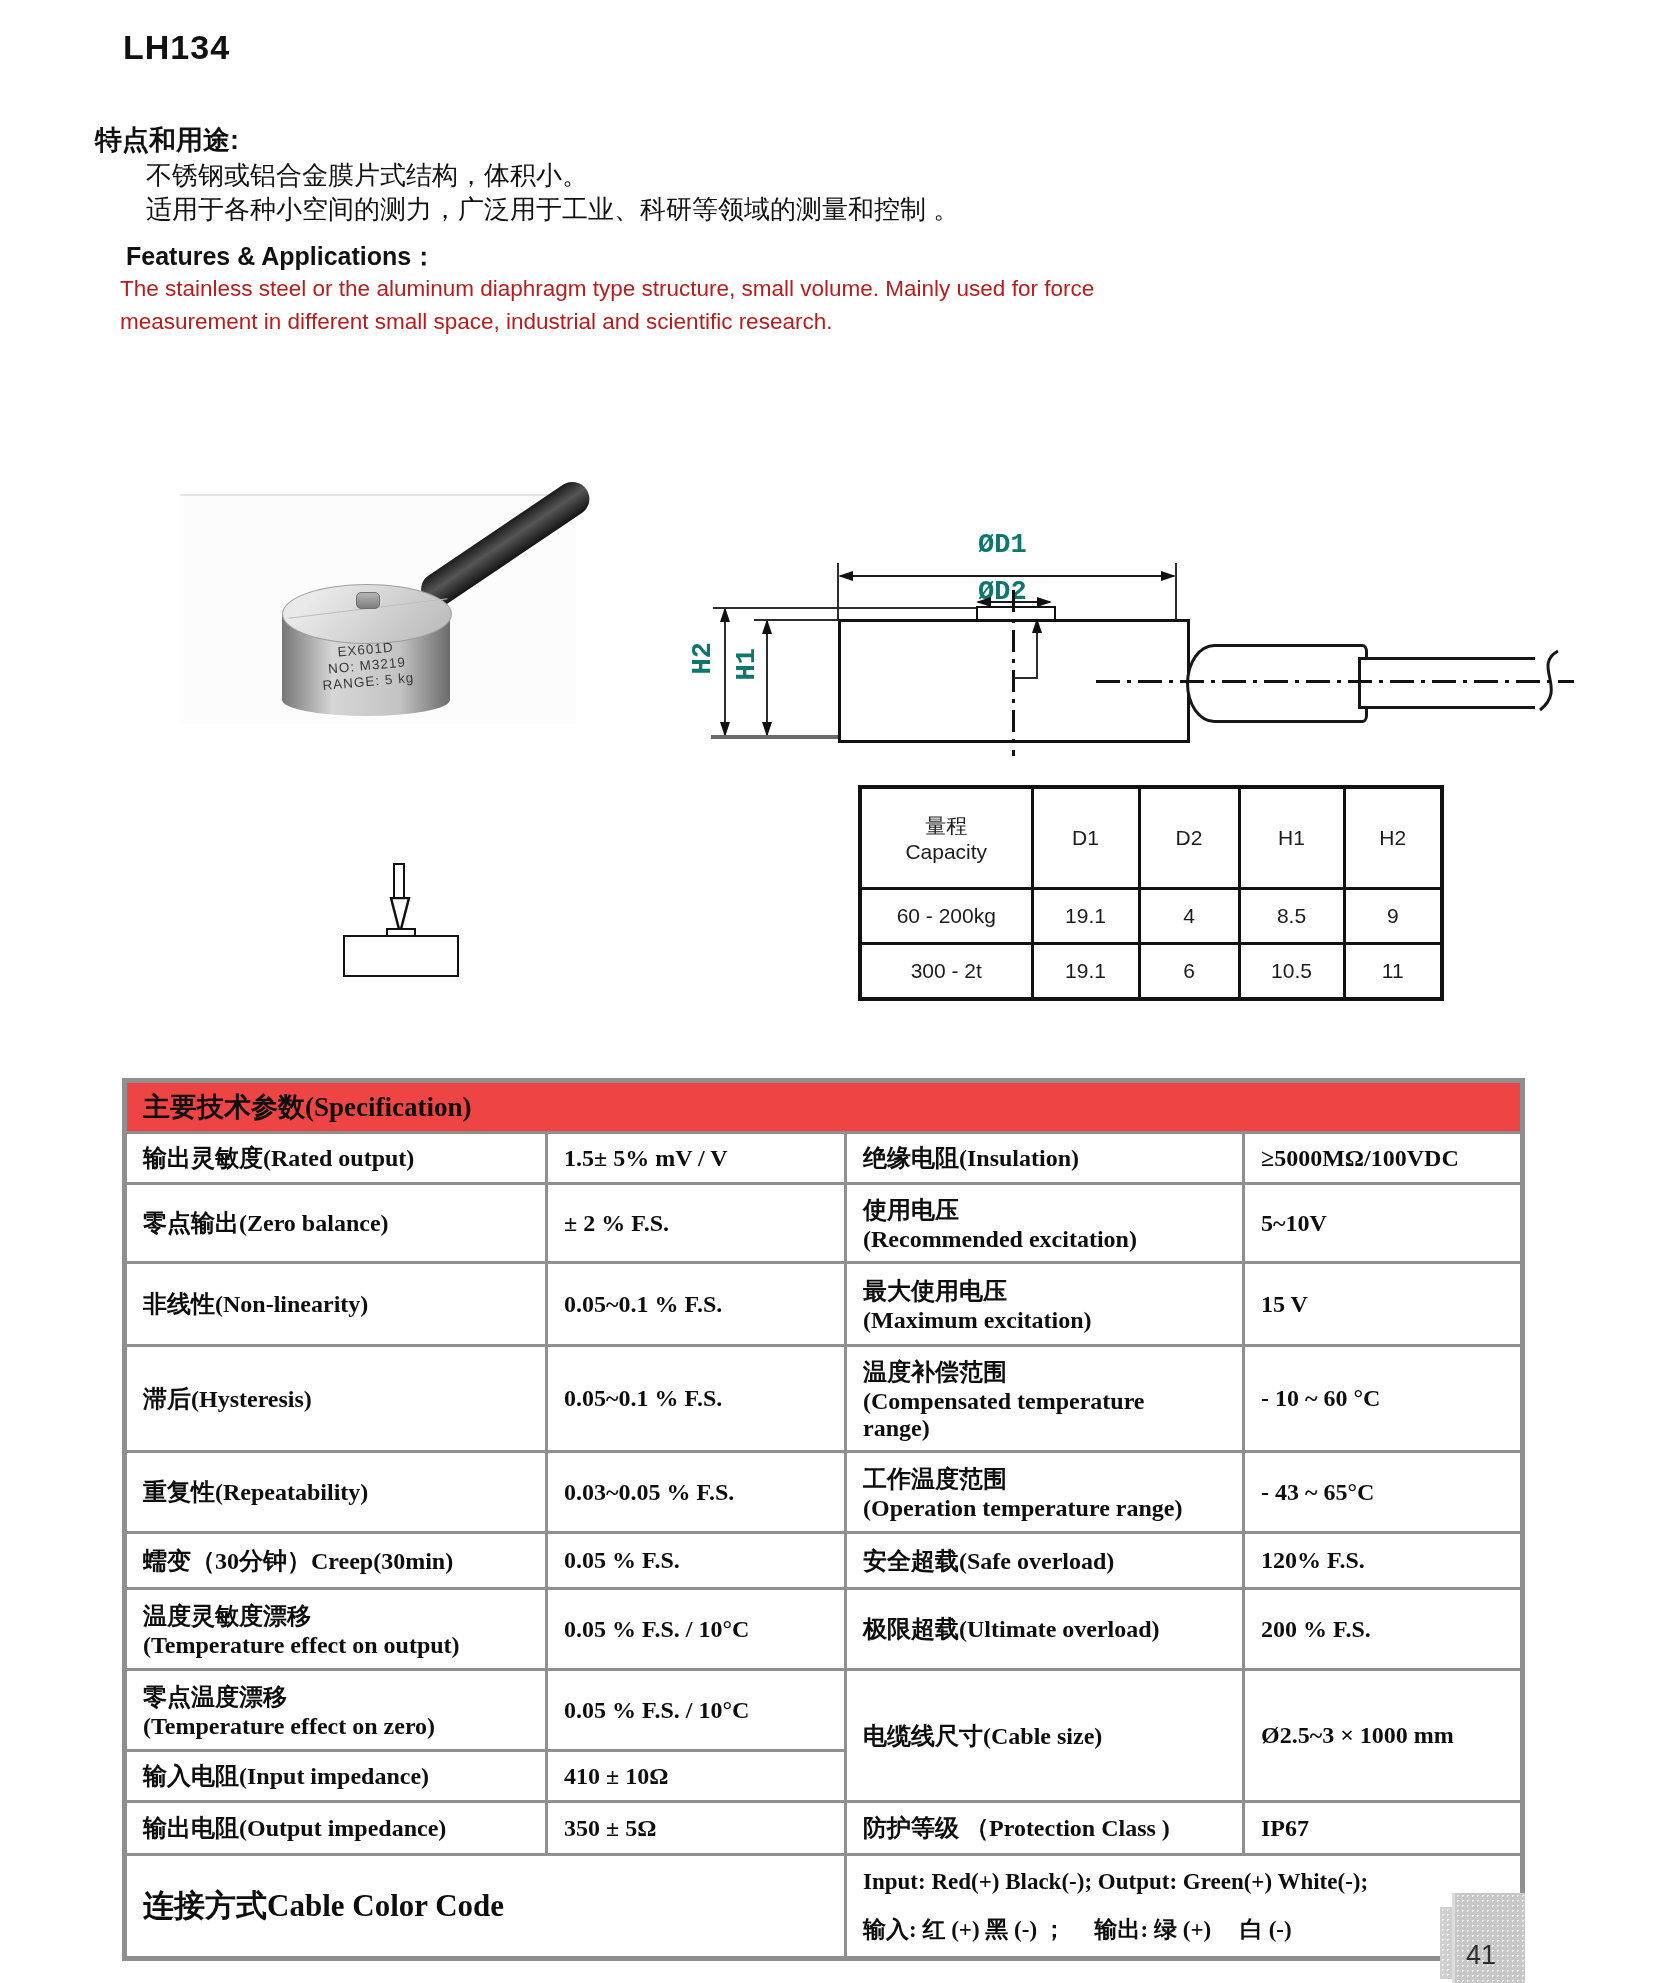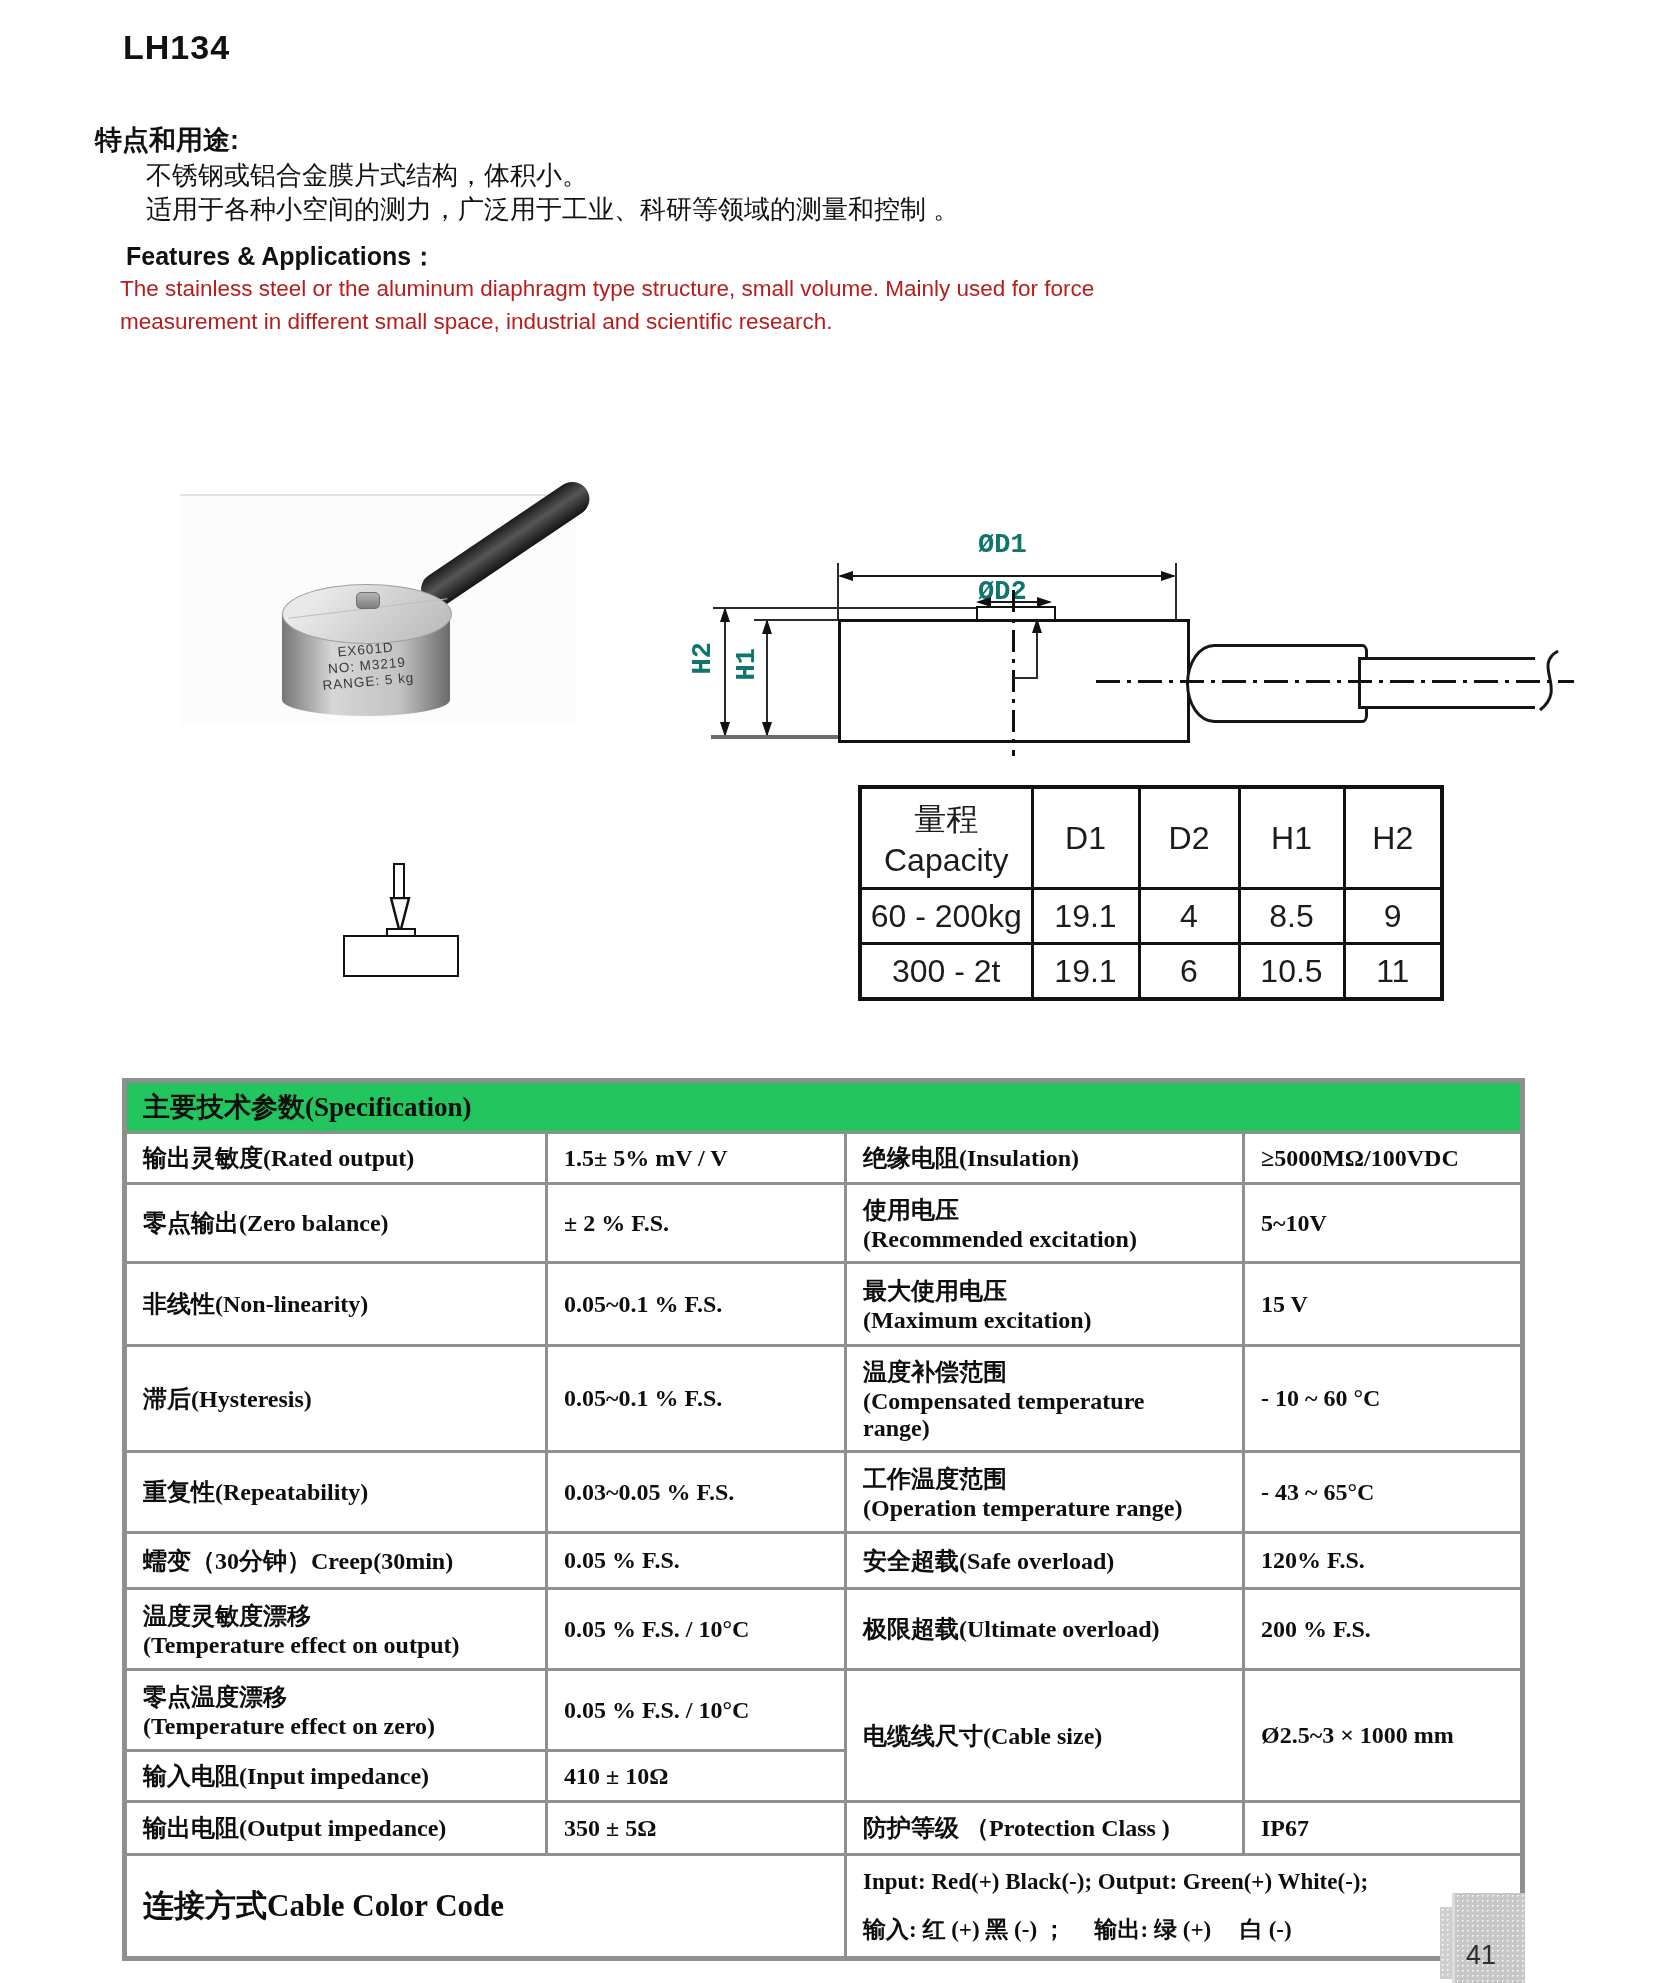--- a/index.html
+++ b/index.html
@@ -54,32 +54,32 @@
   .dimlabel{position:absolute;font-family:Liberation Mono, monospace;font-weight:bold;font-size:27px;color:#0f766e;}
   .vert{writing-mode:vertical-rl;transform:rotate(180deg);}
   .dbody{left:838px;top:619px;width:346px;height:118px;border:3.5px solid #111;background:#fff;}
   .dcap{left:976px;top:606px;width:76px;height:14px;border:2.5px solid #111;background:#fff;}
   .dboot{left:1186px;top:644px;width:176px;height:73px;border:3px solid #161616;background:#fff;
          border-radius:30px 6px 6px 30px / 42px 8px 8px 42px;}
   .dcable{left:1358px;top:657px;width:174px;height:46px;border:3px solid #161616;border-right:none;background:#fff;}
 
   
   table.dim{position:absolute;left:858px;top:785px;border-collapse:collapse;table-layout:fixed;
-            font-family:"Liberation Sans",sans-serif;font-size:32px;color:#1c1c1c;background:#fff;}
+            font-family:"Liberation Sans",sans-serif;font-size:21px;color:#1c1c1c;background:#fff;}
   table.dim td,table.dim th{border:3.5px solid #111;text-align:center;vertical-align:middle;font-weight:normal;padding:0;}
   table.dim{border:4.5px solid #111;}
   tr.dimh td{height:98px;}
   tr.dimr td{height:52px;}
 
   
   table.spec{position:absolute;left:122px;top:1078px;border-collapse:collapse;table-layout:fixed;
              font-family:"Liberation Serif",serif;font-size:24px;font-weight:bold;color:#0e0e0e;background:#fff;}
   table.spec td{border:3px solid #8f8f8f;vertical-align:middle;padding:2px 6px 2px 16px;}
   table.spec{border:5px solid #8f8f8f;}
-  td.spec-head{background:#22c55e;font-size:27px;padding-left:18px;}
+  td.spec-head{background:#ef4444;font-size:27px;padding-left:18px;}
   td.blackdiv{border-left:5px solid #111;}
   td.ccl{font-size:31px;padding-left:24px;}
   td.ccr{font-size:23px;line-height:48px;padding-left:10px;}
   tr.h50 td{height:44px;} tr.h78 td{height:72px;} tr.h82 td{height:76px;}
   tr.h105 td{height:99px;} tr.h80 td{height:74px;} tr.h55 td{height:49px;}
   tr.h52 td{height:46px;} tr.h84 td{height:72px;} tr.hdr td{height:44px;}
 
   
   .wm1{left:1452px;top:1893px;width:70px;height:90px;background:#c7c7c7;
        background-image:radial-gradient(#efefef 1px,transparent 1px);background-size:5px 5px;

